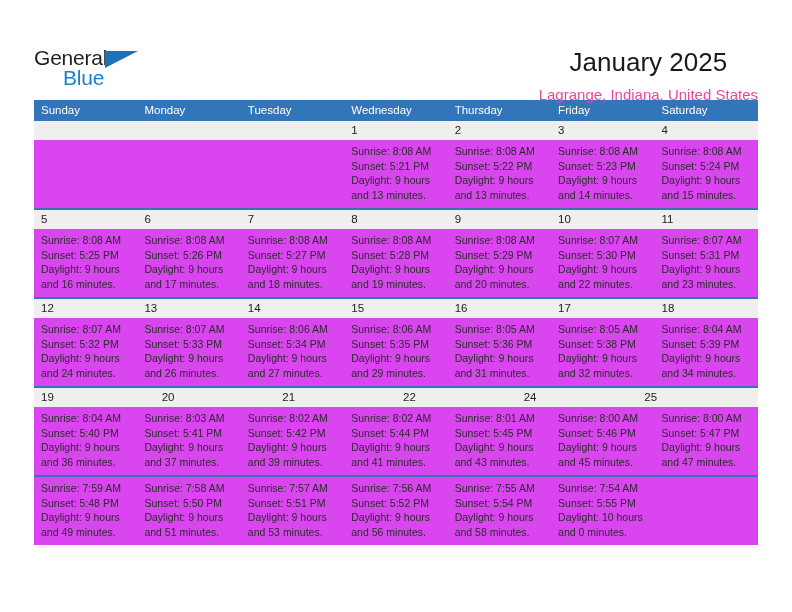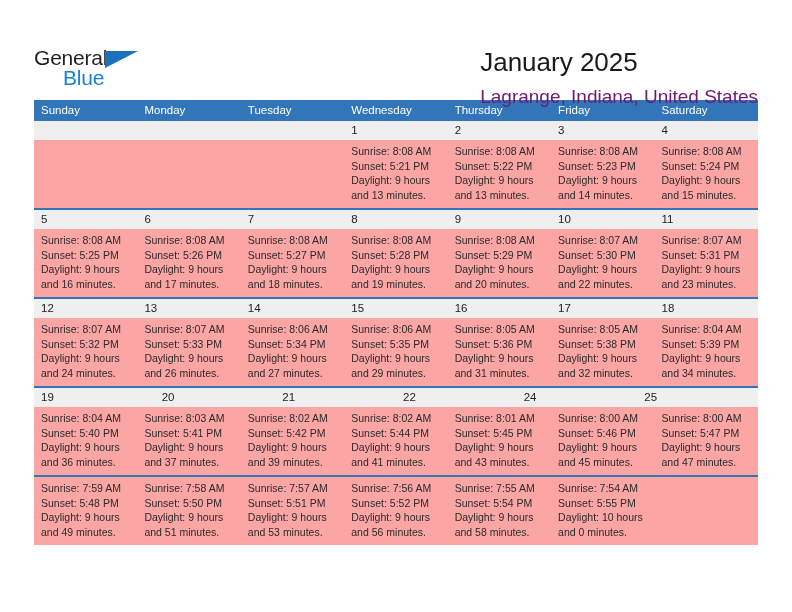--- a/index.html
+++ b/index.html
@@ -58,33 +58,33 @@
   }
   .logo-blue {
     position: absolute;
     left: 29px;
     top: 20px;
     font-size: 21px;
     letter-spacing: -0.2px;
     color: #1b7fd4;
   }
   .titlewrap {
-    text-align: left;
+    text-align: center;
     padding-top: 2px;
   }
   .cal-title {
     font-size: 26px;
     color: #1a1a1a;
     line-height: 1.1;
     font-weight: normal;
     margin: 0;
   }
   .cal-sub {
-    font-size: 19px;
-    color: #701a75;
+    font-size: 15px;
+    color: #ec4899;
     margin-top: 10px;
     line-height: 1.1;
   }
 
   
   .calendar {
     margin-top: 8px;
     width: 724px;
   }
   .weekhead {
@@ -108,21 +108,21 @@
   .week:first-of-type {
     border-top: none;
   }
   .week-numbers {
     display: flex;
     background: #efefef;
     height: 19px;
   }
   .week-body {
     display: flex;
-    background: #fca5a5;
+    background: #d946ef;
     height: 68px;
   }
   .numcell {
     flex: 1 1 0;
     box-sizing: border-box;
     padding-left: 7px;
     font-size: 11.5px;
     color: #222222;
     line-height: 19px;
   }

